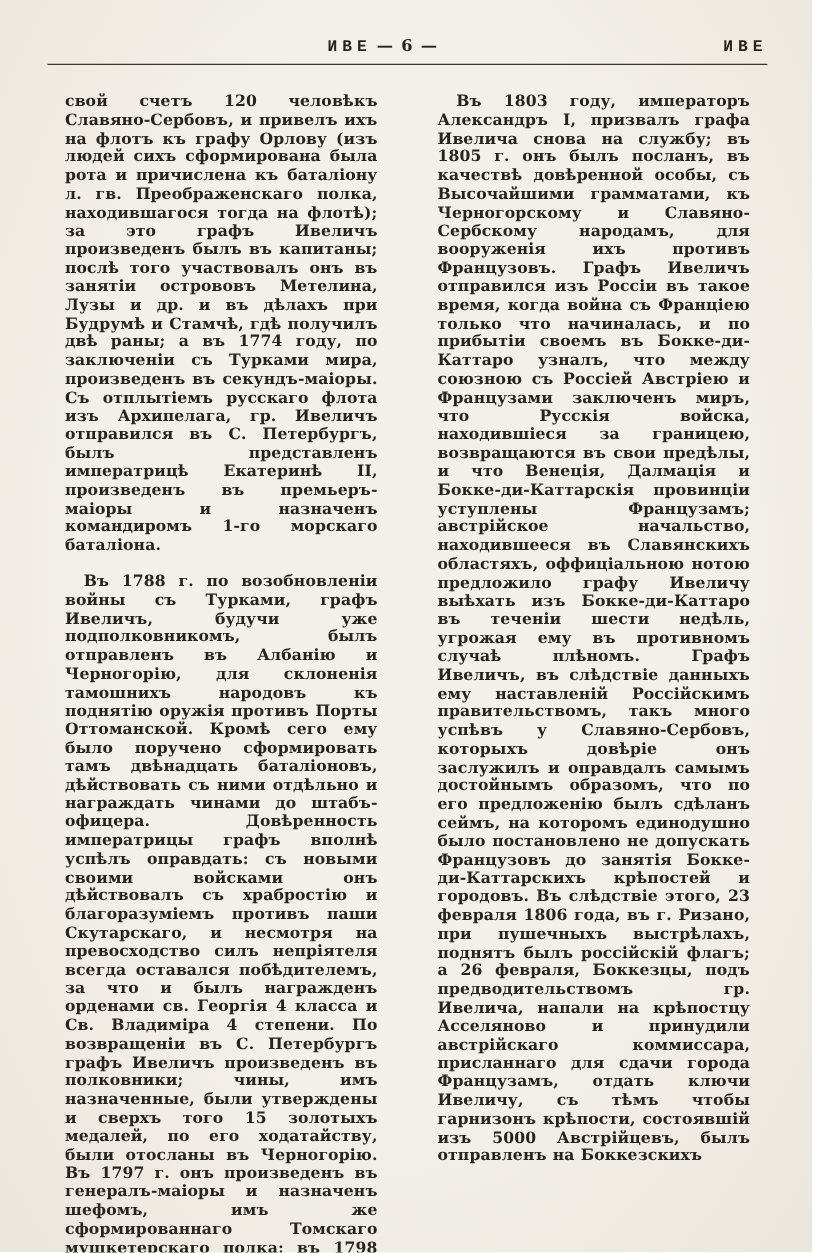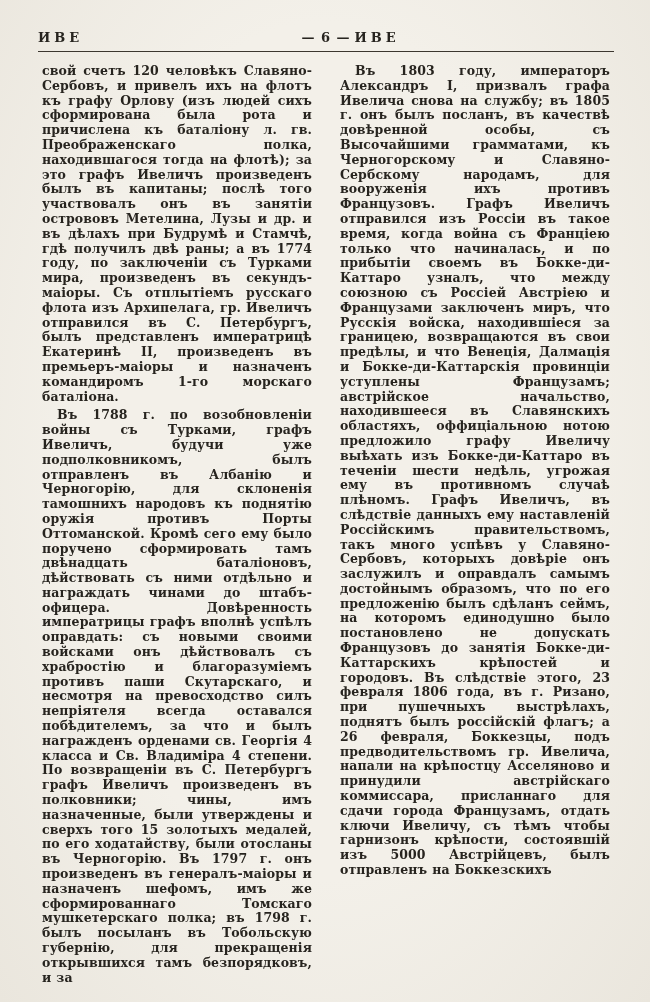--- a/index.html
+++ b/index.html
@@ -24,21 +24,22 @@
   .running-head {
     display: grid;
     grid-template-columns: 1fr auto 1fr;
     align-items: baseline;
     font-weight: 700;
     font-size: 13px;
     margin-bottom: 6px;
   }
   .head-side {
     letter-spacing: 4px;
-    text-align: left;
+    text-align: right;
+    font-family: Liberation Mono, monospace;
   }
   .head-center {
     text-align: center;
     letter-spacing: 1px;
     font-size: 13px;
     padding: 0 4px;
   }
   .head-rule {
     height: 1px;
     background: #3c372f;
@@ -46,21 +47,21 @@
   }
   .columns {
     display: flex;
     gap: 20px;
   }
   .col {
     flex: 1 1 0;
     min-width: 0;
   }
   .para {
-    margin: 4px;
+    margin: 14px;
     font-size: 12.5px;
     line-height: 14.8px;
     font-weight: 700;
     text-align: justify;
     letter-spacing: 0.1px;
     word-spacing: 0.5px;
     color: #27241f;
   }
   .para.indent {
     text-indent: 15px;

